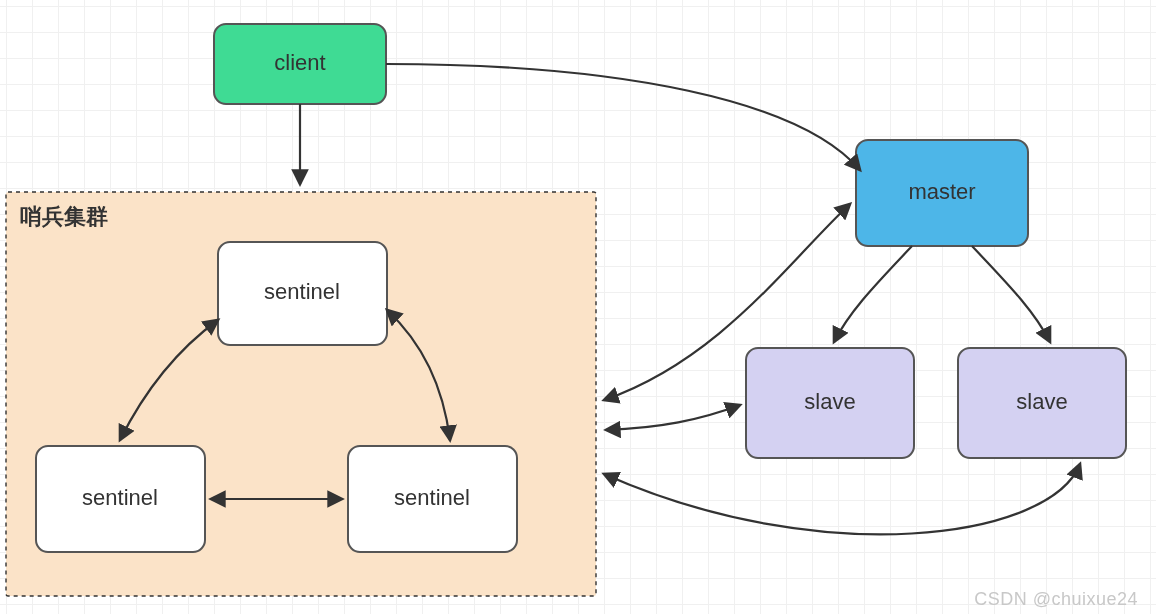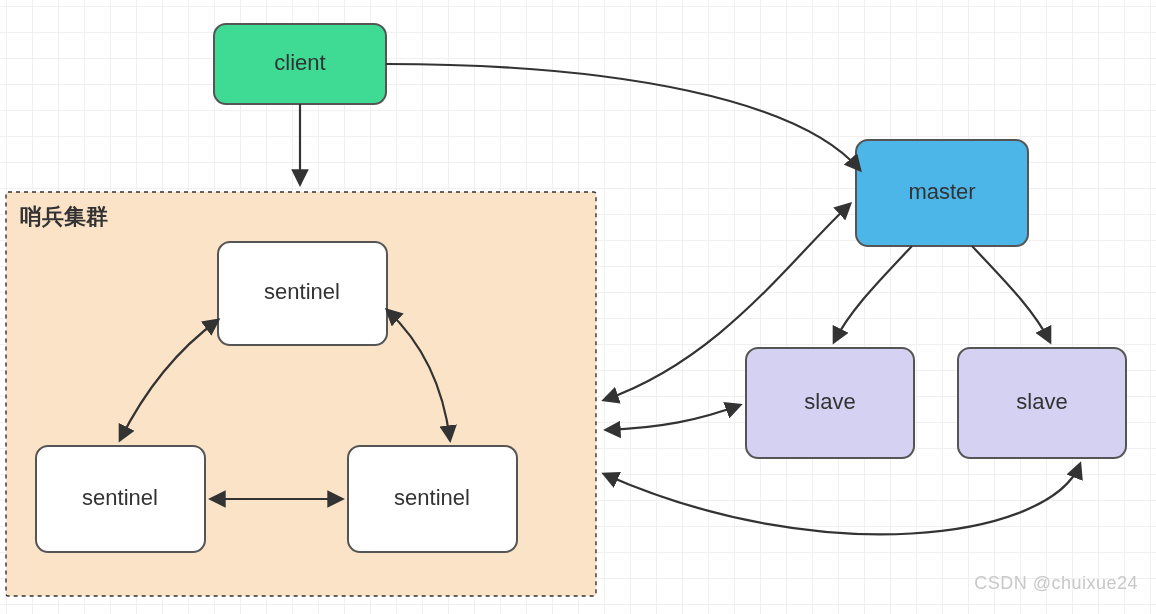--- a/index.html
+++ b/index.html
@@ -50,21 +50,21 @@
     fill: #333;
   }
   .edge {
     stroke: #333;
     stroke-width: 2.2;
     fill: none;
   }
   .watermark {
     position: absolute;
     right: 18px;
-    bottom: 20px;
+    bottom: 4px;
     color: #c8c8c8;
     font-size: 18px;
     letter-spacing: 0.5px;
   }
 </style>
 </head>
 <body>
 
 <div class="grid-bg"></div>
 

